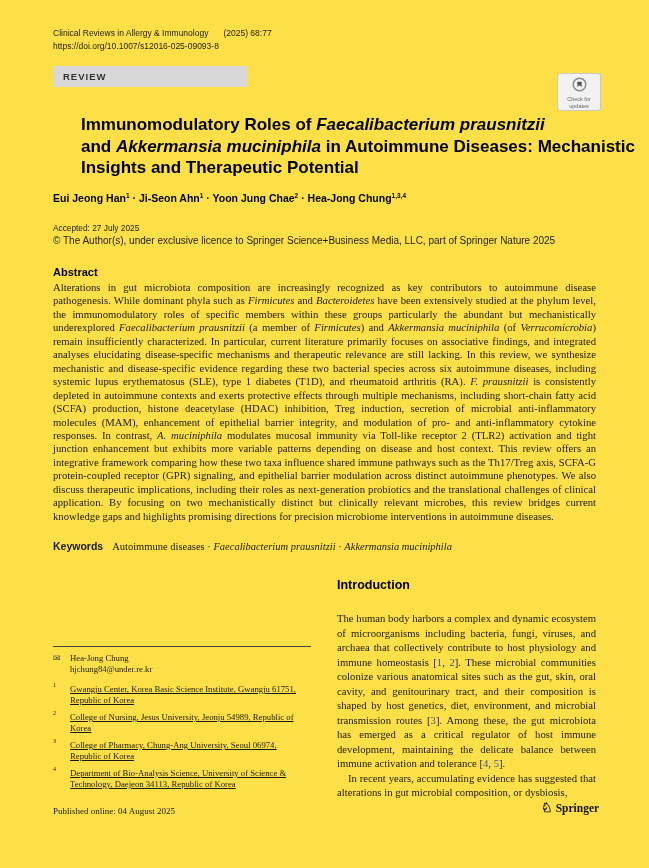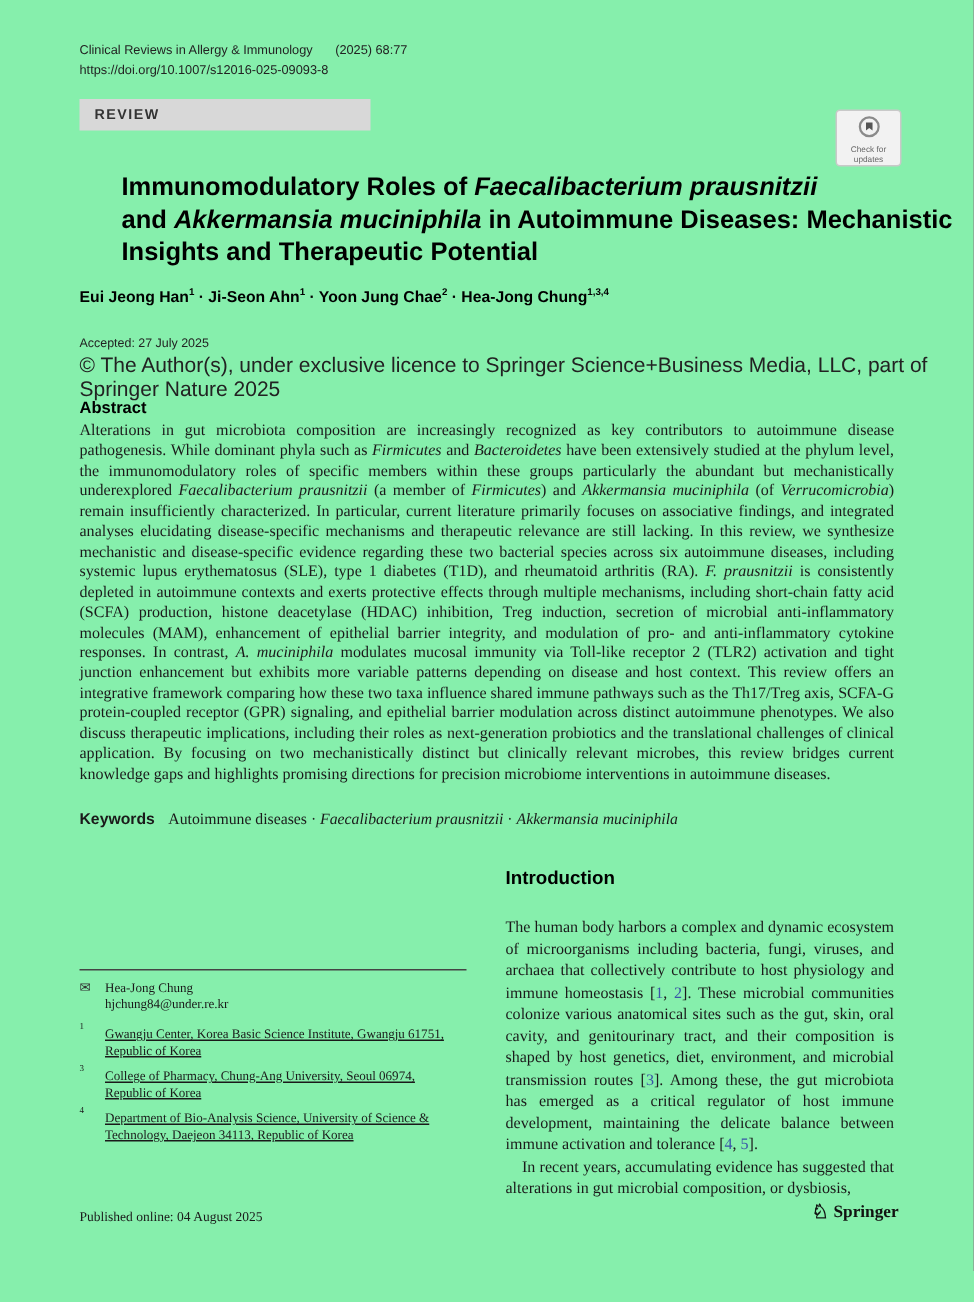--- a/index.html
+++ b/index.html
@@ -1,21 +1,21 @@
 <!DOCTYPE html>
 <html><head>
 <meta charset="utf-8">
 <style>
   * { margin: 0; padding: 0; box-sizing: border-box; }
   html, body { background: #888; }
   .page {
     position: relative;
     width: 649px; height: 868px;
     margin: 0 auto;
-    background: #86efac;
+    background: #fde047;
     overflow: hidden;
     font-family: "Liberation Sans", sans-serif;
     color: #1a1a1a;
   }
   .abs-pos { position: absolute; }
 
   
   .hdr-meta { left: 53px; top: 27px; font-size: 8.5px; line-height: 12.5px; color: #222; }
   .hdr-line1 { display: flex; gap: 15px; }
 
@@ -34,21 +34,21 @@
     padding-top: 3px; cursor: pointer;
   }
   .cu-text { font-size: 5.5px; line-height: 6.5px; color: #666; text-align: center; }
 
   
   .title { left: 53px; top: 114px; width: 560px; font-size: 17px; font-weight: bold; line-height: 21.5px; color: #000; margin-left: 28px; }
   .authors { left: 53px; top: 192px; width: 560px; font-size: 10.5px; font-weight: bold; color: #000; }
   sup { font-size: 0.62em; line-height: 0; }
 
   .accepted { left: 53px; top: 223px; font-size: 8.3px; color: #222; }
-  .copyright { left: 53px; top: 235px; font-size: 14px; color: #222; }
+  .copyright { left: 53px; top: 235px; font-size: 10px; color: #222; }
 
   
   .abs-head { left: 53px; top: 266px; font-size: 11px; font-weight: bold; color: #000; }
   .abs-body {
     left: 53px; top: 281px; width: 543px;
     font-family: "Liberation Serif", serif;
     font-size: 10.7px; line-height: 13.45px; text-align: justify;
   }
   .keywords {
     left: 53px; top: 540px; width: 543px;
@@ -134,20 +134,24 @@
         <span>Hea-Jong Chung</span><br>
         <span>hjchung84@under.re.kr</span>
       </span>
     </div>
     <div class="affils">
       <div class="affil">
         <sup>1</sup>
         <span class="aff-text">Gwangju Center, Korea Basic Science Institute, Gwangju 61751, Republic of Korea</span>
       </div>
       <div class="affil">
+        <sup>2</sup>
+        <span class="aff-text">College of Nursing, Jesus University, Jeonju 54989, Republic of Korea</span>
+      </div>
+      <div class="affil">
         <sup>3</sup>
         <span class="aff-text">College of Pharmacy, Chung-Ang University, Seoul 06974, Republic of Korea</span>
       </div>
       <div class="affil">
         <sup>4</sup>
         <span class="aff-text">Department of Bio-Analysis Science, University of Science &amp; Technology, Daejeon 34113, Republic of Korea</span>
       </div>
     </div>
   </div>
 

